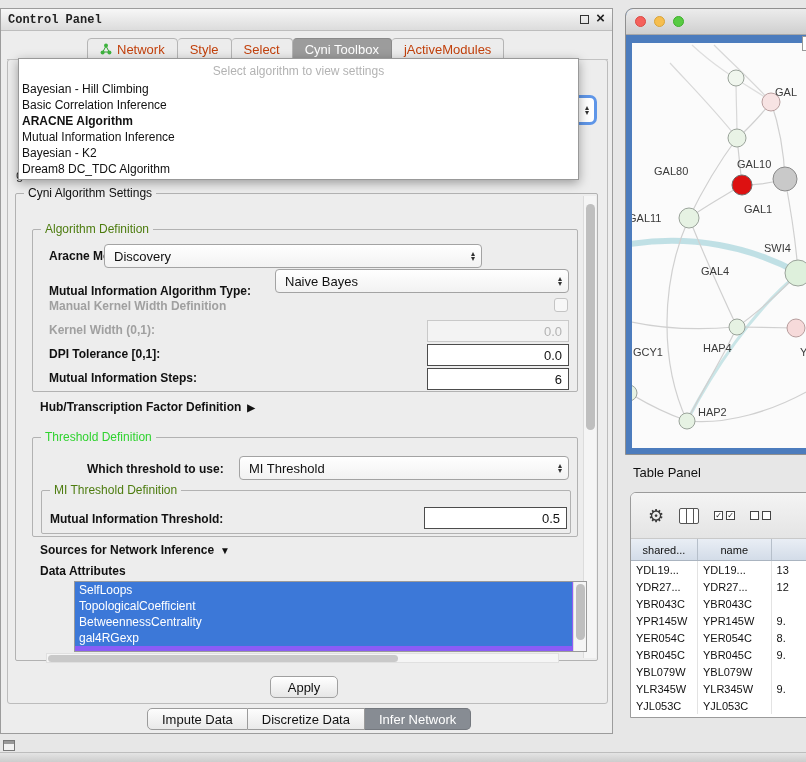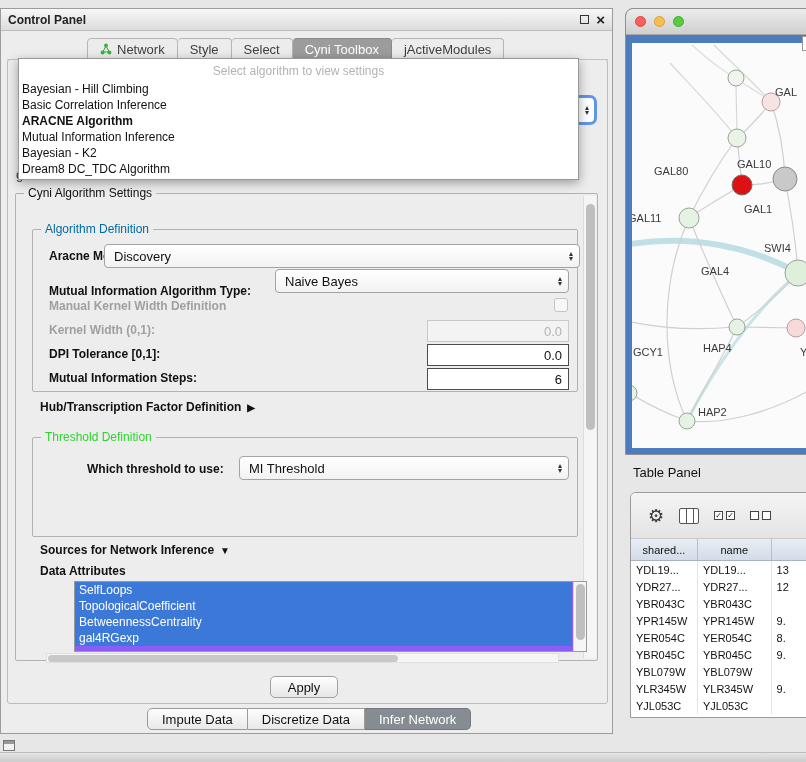--- a/index.html
+++ b/index.html
@@ -5,31 +5,31 @@
   * { margin:0; padding:0; box-sizing:border-box; }
   html,body { background:#e7e7e7; }
   #app { position:relative; width:806px; height:762px; background:#e7e7e7; overflow:hidden;
          font-family:"Liberation Sans", sans-serif; font-size:13px; color:#111; }
 
   
   #control-panel { position:absolute; left:0; top:8px; width:613px; height:726px;
                    background:#ededed; border:1px solid #9c9c9c; }
   #cp-titlebar { position:absolute; left:0; top:0; right:0; height:22px;
                  background:linear-gradient(#f7f7f7,#dcdcdc); border-bottom:1px solid #bdbdbd;
-                 display:flex; align-items:center; padding:0 7px; }
+                 display:flex; align-items:center; padding:0 7px;font-family:Liberation Mono, monospace; }
   #cp-title { font-weight:bold; font-size:12px; color:#222; }
   #cp-winbtns { margin-left:auto; display:flex; align-items:center; gap:7px; }
   .float-ico { width:9px; height:9px; border:1.5px solid #333; background:transparent; }
   .close-ico { font-weight:bold; font-size:15px; line-height:12px; color:#222; }
 
   
   #cp-tabs { position:absolute; left:86px; top:29px; display:flex; height:22px; z-index:2; }
   .cp-tab { display:flex; align-items:center; gap:5px; padding:0 12px; font-size:13px;
             background:#ececec; border:1px solid #b5b5b5; border-left:none;
-            border-radius:4px 4px 0 0; color:#404040; }
+            border-radius:4px 4px 0 0; color:#c2410c; }
   .cp-tab:first-child { border-left:1px solid #b5b5b5; }
   .cp-tab.active { background:#9c9c9c; border-color:#8a8a8a; color:#fff; }
   #tab-underline { position:absolute; left:6px; top:50px; width:601px; border-top:1px solid #c2c2c2; z-index:1; }
   #tab-content { position:absolute; left:6px; top:50px; width:601px; height:645px;
                  border:1px solid #bcbcbc; border-radius:3px; z-index:0; }
 
   
   #algo-popup { position:absolute; left:17px; top:49px; width:561px; background:#fff;
                 border:1px solid #999; box-shadow:0 3px 10px rgba(0,0,0,.35);
                 padding:2px 0; z-index:30; font-size:12px; }
@@ -40,21 +40,21 @@
   
   #combo-sliver { position:absolute; left:540px; top:86px; width:56px; height:30px;
                   border:3px solid #5f96e8; border-radius:7px; background:#fff; z-index:5;
                   display:flex; align-items:center; justify-content:flex-end; padding-right:5px; }
   #obscured-frag { position:absolute; left:15px; top:158px; z-index:4; font-size:13px; color:#333; }
 
   
   .groupbox { position:absolute; border:1px solid #b2b2b2; border-radius:2px; }
   .gtitle { position:absolute; top:-8px; left:8px; background:#ededed; padding:0 4px;
             font-size:12px; white-space:nowrap; }
-  .t-blue { color:#0369a1; }
+  .t-blue { color:#4d7c0f; }
   .t-green { color:#2fd32f; }
 
   .flabel { position:absolute; font-weight:bold; font-size:12px; white-space:nowrap; }
   .flabel.dis { color:#a0a0a0; }
 
   .combo { position:absolute; display:flex; align-items:center; height:24px;
            background:linear-gradient(#ffffff,#f2f2f2); border:1px solid #a3a3a3;
            border-radius:4px; padding:0 6px 0 9px; font-size:13px; }
   .combo .arrows, #combo-sliver .arrows { display:flex; flex-direction:column; align-items:center;
            font-size:8px; line-height:5px; color:#333; margin-left:auto; font-style:normal; }
@@ -210,21 +210,21 @@
       <span class="gtitle">Cyni Algorithm Settings</span>
 
       <div class="sb-v" style="right:1px; top:2px; bottom:2px;">
         <div class="sb-thumb-v" style="top:8px; height:226px;"></div>
       </div>
 
       <div class="groupbox" style="left:16px; top:35px; width:546px; height:163px;">
         <span class="gtitle t-blue">Algorithm Definition</span>
 
         <span class="flabel" style="left:16px; top:19px;">Aracne Mode:</span>
-        <div class="combo" style="left:71px; top:14px; width:476px;">
+        <div class="combo" style="left:71px; top:14px; width:378px;">
           <span>Discovery</span>
           <span class="arrows">
               <i>▴</i>
               <i>▾</i>
             </span>
         </div>
 
         <span class="flabel" style="left:16px; top:54px;">Mutual Information Algorithm Type:</span>
         <div class="combo" style="left:242px; top:39px; width:294px;">
           <span>Naive Bayes</span>
@@ -262,20 +262,27 @@
 
         <span class="flabel" style="left:54px; top:24px;">Which threshold to use:</span>
         <div class="combo" style="left:206px; top:18px; width:330px;">
           <span>MI Threshold</span>
           <span class="arrows">
               <i>▴</i>
               <i>▾</i>
             </span>
         </div>
 
+        <div class="groupbox" style="left:8px; top:52px; width:530px; height:44px;">
+          <span class="gtitle t-blue">MI Threshold Definition</span>
+          <span class="flabel" style="left:8px; top:21px;">Mutual Information Threshold:</span>
+          <div class="tfield" style="left:382px; top:16px; width:143px;">
+            <span>0.5</span>
+          </div>
+        </div>
       </div>
 
       <div class="toggle-row" style="left:24px; top:349px;">
         <span>Sources for Network Inference</span><span class="toggle-arrow">▼</span>
       </div>
       <span class="flabel" style="left:24px; top:370px;">Data Attributes</span>
 
       <div id="attr-list" style="left:30px; top:387px; width:513px; height:71px;">
         <div class="attr-item sel">SelfLoops</div>
         <div class="attr-item sel">TopologicalCoefficient</div>

